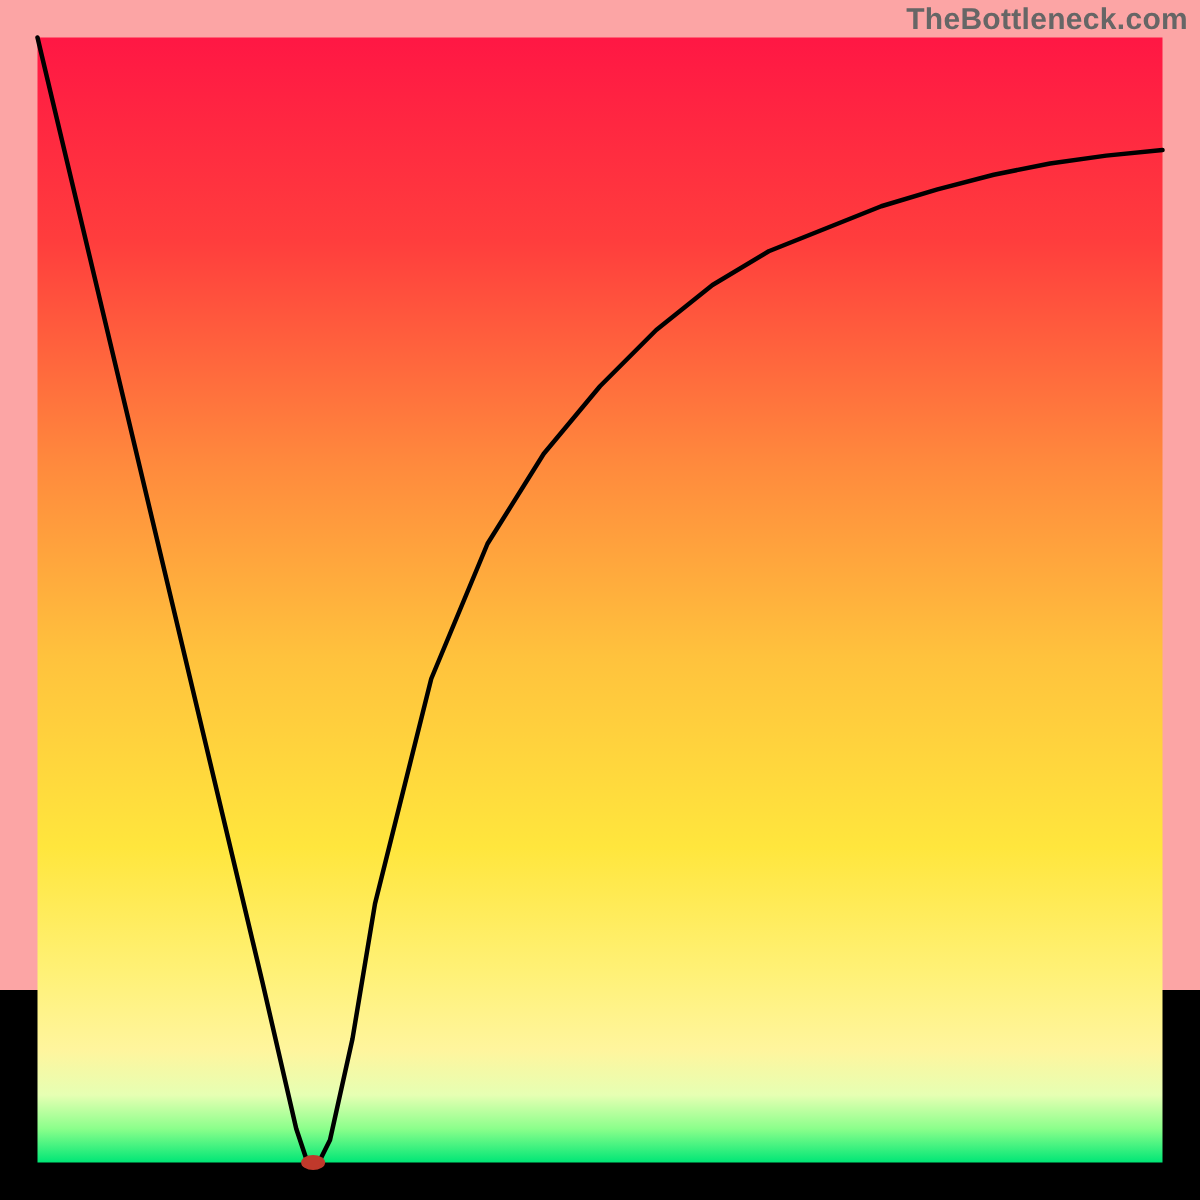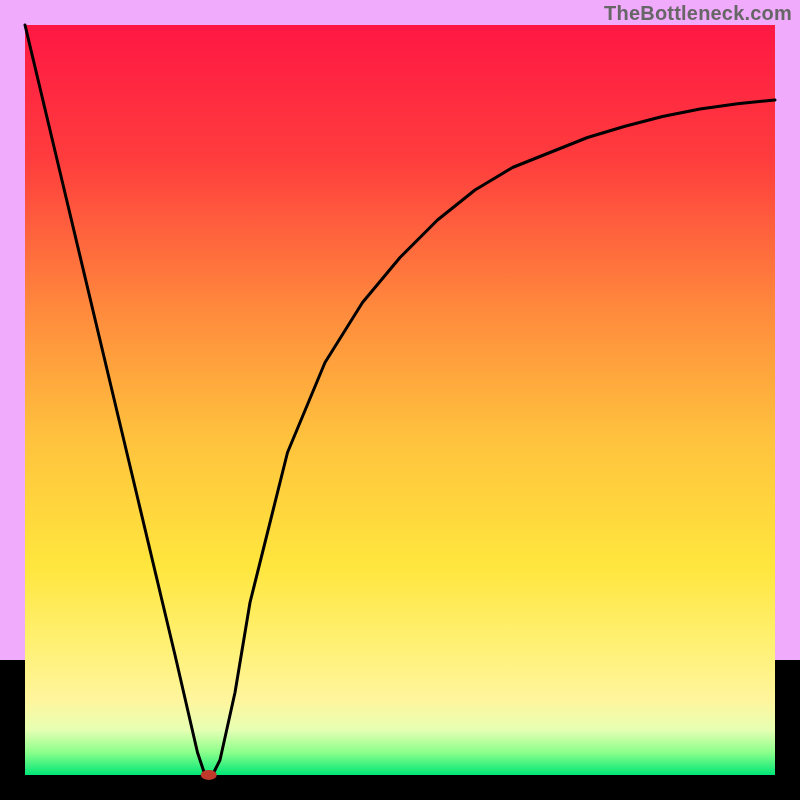--- a/index.html
+++ b/index.html
@@ -8,21 +8,21 @@
     width: 800px;
     height: 800px;
     background: #000;
     font-family: Arial, Helvetica, sans-serif;
     overflow: hidden;
   }
   .frame {
     position: relative;
     width: 800px;
     height: 660px;
-    background: #f0abfc;
+    background: #fca5a5;
     text-decoration: underline;
   }
   .watermark {
     position: absolute;
     top: 2px;
     right: 8px;
     color: #666;
     font-size: 20px;
     font-weight: 600;
     letter-spacing: 0.2px;

